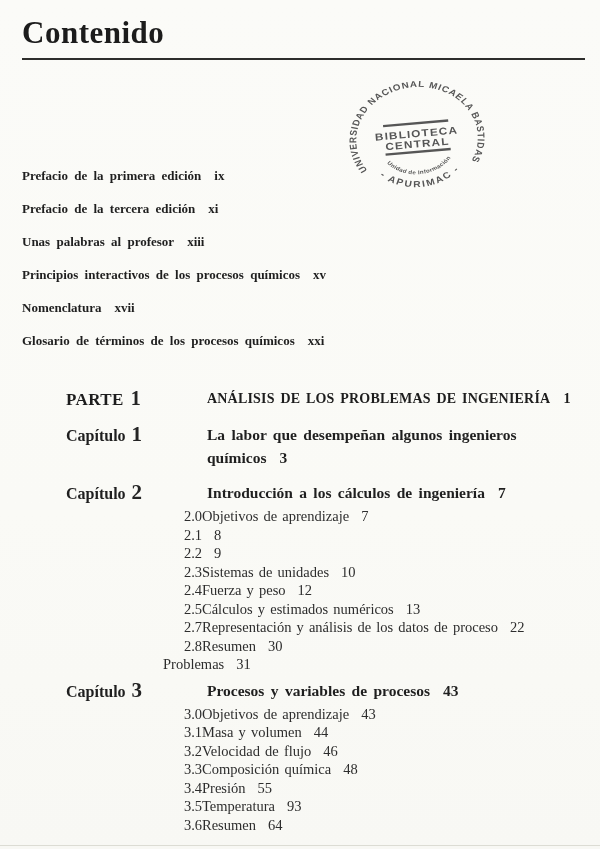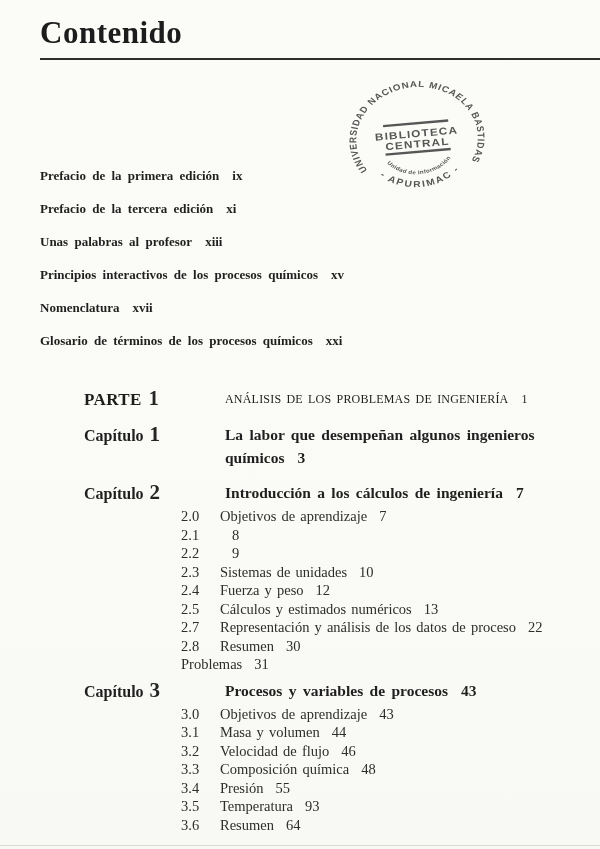--- a/index.html
+++ b/index.html
@@ -6,21 +6,21 @@
   html,body { width:600px; height:849px; }
   body {
     font-family:"Liberation Serif", serif;
     background:#fafaf7;
     color:#242424;
     overflow:hidden;
   }
   .page {
     position:relative;
     width:600px; height:849px;
-    padding-left:40px; padding-right:15px;
+    padding-left:22px; padding-right:15px;
     background:linear-gradient(180deg,#fbfbf8 0%,#fafaf6 60%,#f8f8f4 100%);
     overflow:hidden;
   }
   .title {
     margin-top:16px;
     font-size:31px;
     line-height:34px;
     font-weight:bold;
     letter-spacing:0.5px;
     color:#1c1c1c;
@@ -65,37 +65,38 @@
   
   .row2 { display:flex;margin-left:44px; }
   .col1 { width:141px; flex:none; }
   .col2 { flex:1; }
   .part-row { margin-top:38px; line-height:22px; }
   .part-label {
     font-weight:bold; font-size:17px; letter-spacing:0.4px; color:#1d1d1d;
   }
   .part-num { font-weight:bold; font-size:20px; margin-left:7px; }
   .part-title {
-    font-weight:normal; font-size:12px; letter-spacing:0.2px;
+    font-weight:bold; font-size:14px; letter-spacing:0.2px;
     word-spacing:2px; color:#1d1d1d;
   }
   .chap-row { margin-top:12px; line-height:23px;justify-content:flex-end; }
   .chap-label { font-weight:bold; font-size:16px; color:#1f1f1f; }
   .chap-num { font-weight:bold; font-size:21px; margin-left:6px; }
   .chap-title {
     font-weight:bold; font-size:15.5px; word-spacing:2.5px; color:#1f1f1f;
   }
   .sections { margin-top:2px; }
   .sec-row {
     display:flex;
     margin-left:141px;
     font-size:14.5px;
     line-height:18.5px;
     color:#2d2d2d;
     word-spacing:1.5px;
+    text-align:right;
   }
   .sec-num { width:39px; flex:none; }
   .sec-pg { margin-left:12px; }
   .problems-row {
     margin-left:141px;
     font-size:14.5px;
     line-height:18.5px;
     color:#2d2d2d;
   }
   .chap3 { margin-top:5px; }

